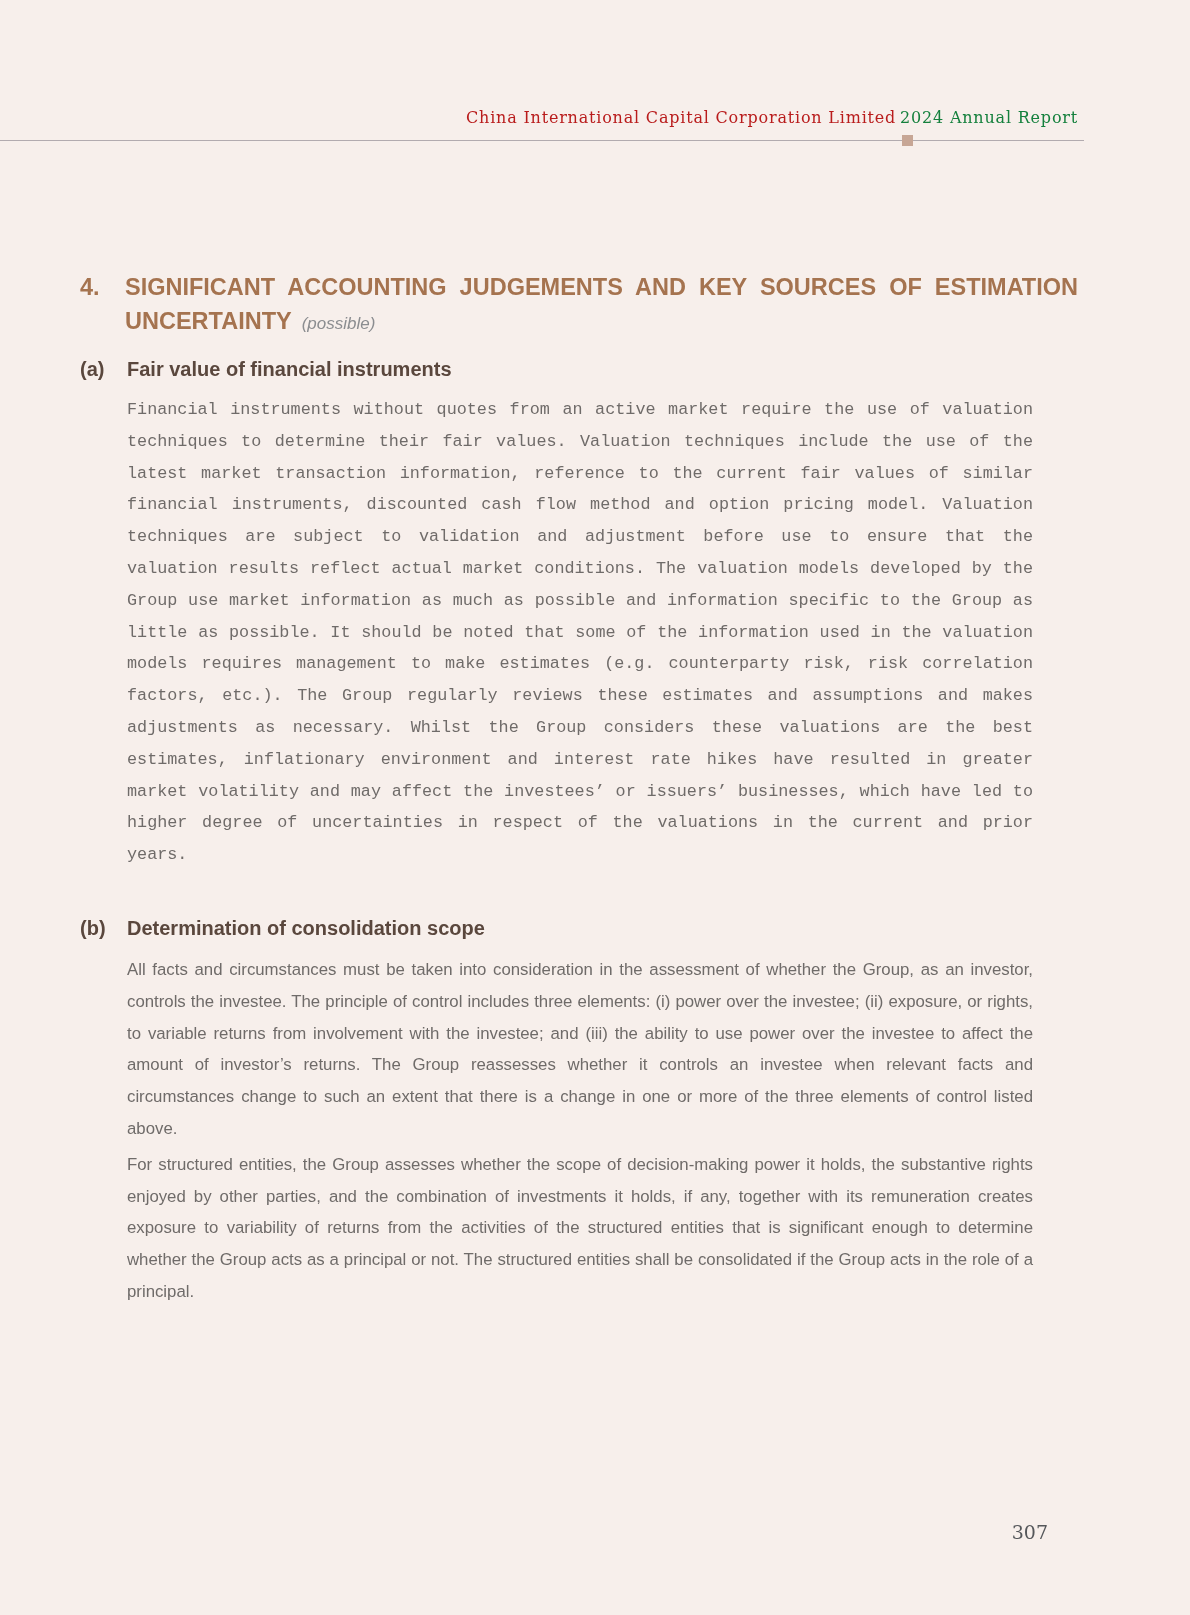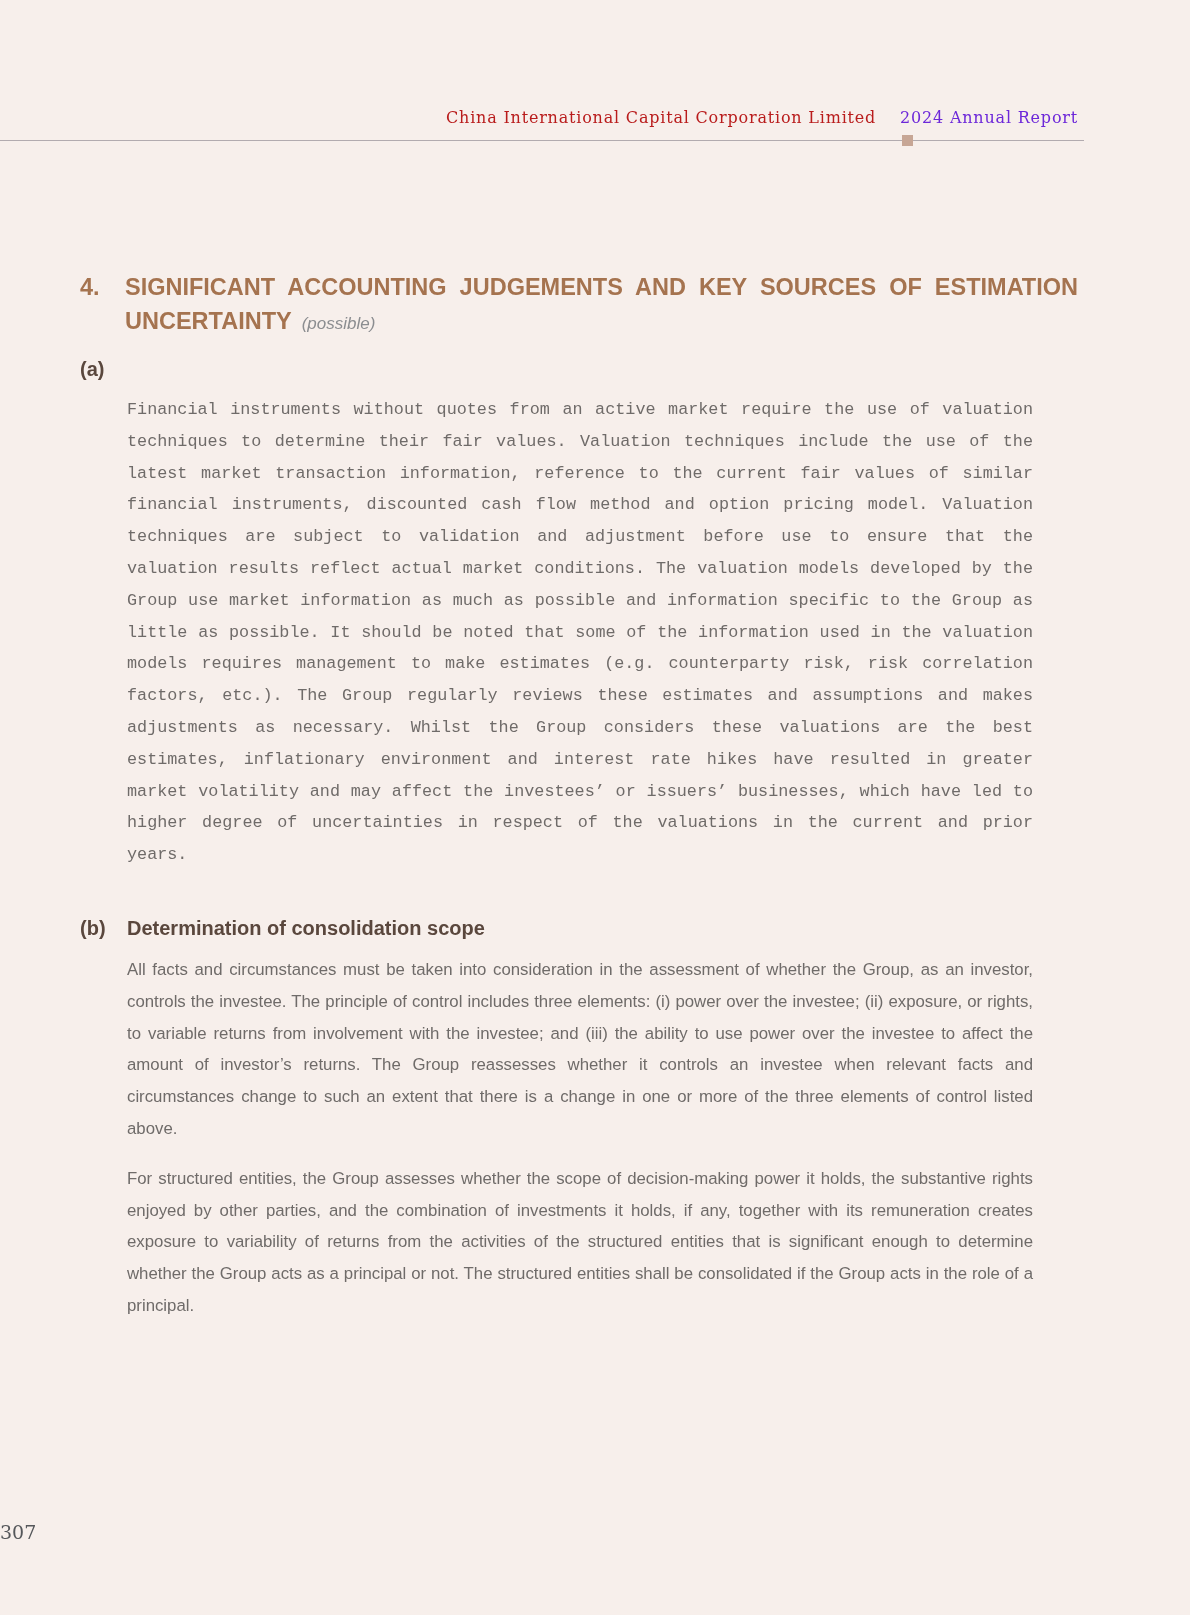--- a/index.html
+++ b/index.html
@@ -19,21 +19,21 @@
     top: 108px;
     left: 0;
     width: 1078px;
     text-align: right;
     font-family: "DejaVu Serif", "Liberation Serif", serif;
     font-size: 16px;
     letter-spacing: 0.8px;
     white-space: nowrap;
   }
   .page-header .company { color: #b91c1c; }
-  .page-header .report  { color: #6d28d9; margin-left: 24px; }
+  .page-header .report  { color: #15803d; margin-left: 4px; }
 
   .header-rule {
     position: absolute;
     top: 140px;
     left: 0;
     width: 1084px;
     height: 1px;
     background: #b2abaf;
   }
   .header-square {
@@ -85,34 +85,34 @@
   .subsection-label { width: 47px; flex: 0 0 47px; }
 
   .subsection-body {
     margin-left: 47px;
     width: 906px;
     color: #6f6b69;
     font-size: 16.8px;
     line-height: 31.8px;
     text-align: justify;
   }
-  .subsection-body p + p { margin-top: 18px; }
+  .subsection-body p + p { margin-top: 4px; }
 
   .sub-a-heading   { margin-top: 14px; }
   .sub-a-body      { margin-top: 11px; font-family: Liberation Mono, monospace; }
   .sub-b-heading   { margin-top: 43px; }
   .sub-b-body      { margin-top: 12px; }
 
   
   .page-number {
     position: absolute;
     top: 1521px;
     left: 0;
     width: 1048px;
-    text-align: left;
+    text-align: right;
     font-family: "DejaVu Serif", "Liberation Serif", serif;
     font-size: 19px;
     color: #55575a;
   }
 </style>
 </head>
 <body>
 
 <div class="page-header">
   <span class="company">China International Capital Corporation Limited</span><span class="report">2024 Annual Report</span>
@@ -129,20 +129,21 @@
       <div class="sec-title-line1">SIGNIFICANT ACCOUNTING JUDGEMENTS AND KEY SOURCES OF ESTIMATION</div>
       <div class="sec-title-line2">
         <span>UNCERTAINTY</span><span class="continued">(possible)</span>
       </div>
     </div>
   </div>
 
   <div class="subsection">
     <div class="subsection-heading sub-a-heading">
       <div class="subsection-label">(a)</div>
+      <div>Fair value of financial instruments</div>
     </div>
     <div class="subsection-body sub-a-body">
       <p>Financial instruments without quotes from an active market require the use of valuation techniques to determine their fair values. Valuation techniques include the use of the latest market transaction information, reference to the current fair values of similar financial instruments, discounted cash flow method and option pricing model. Valuation techniques are subject to validation and adjustment before use to ensure that the valuation results reflect actual market conditions. The valuation models developed by the Group use market information as much as possible and information specific to the Group as little as possible. It should be noted that some of the information used in the valuation models requires management to make estimates (e.g. counterparty risk, risk correlation factors, etc.). The Group regularly reviews these estimates and assumptions and makes adjustments as necessary. Whilst the Group considers these valuations are the best estimates, inflationary environment and interest rate hikes have resulted in greater market volatility and may affect the investees’ or issuers’ businesses, which have led to higher degree of uncertainties in respect of the valuations in the current and prior years.</p>
     </div>
   </div>
 
   <div class="subsection">
     <div class="subsection-heading sub-b-heading">
       <div class="subsection-label">(b)</div>
       <div>Determination of consolidation scope</div>

